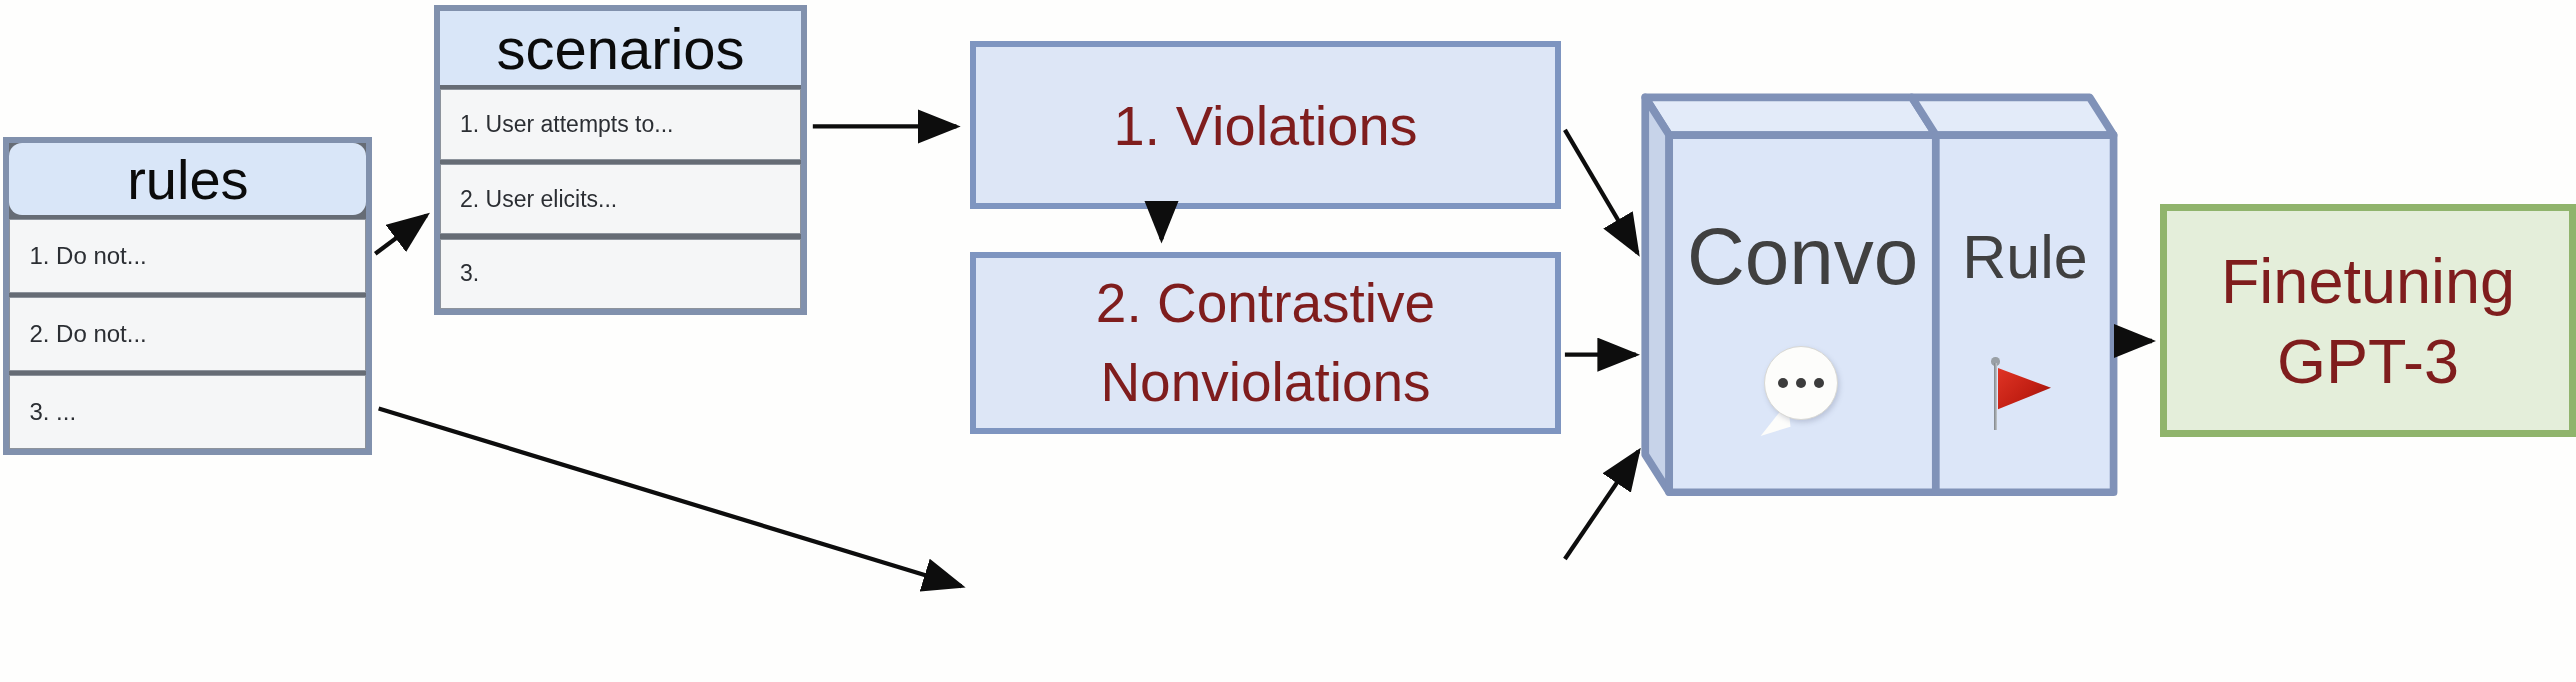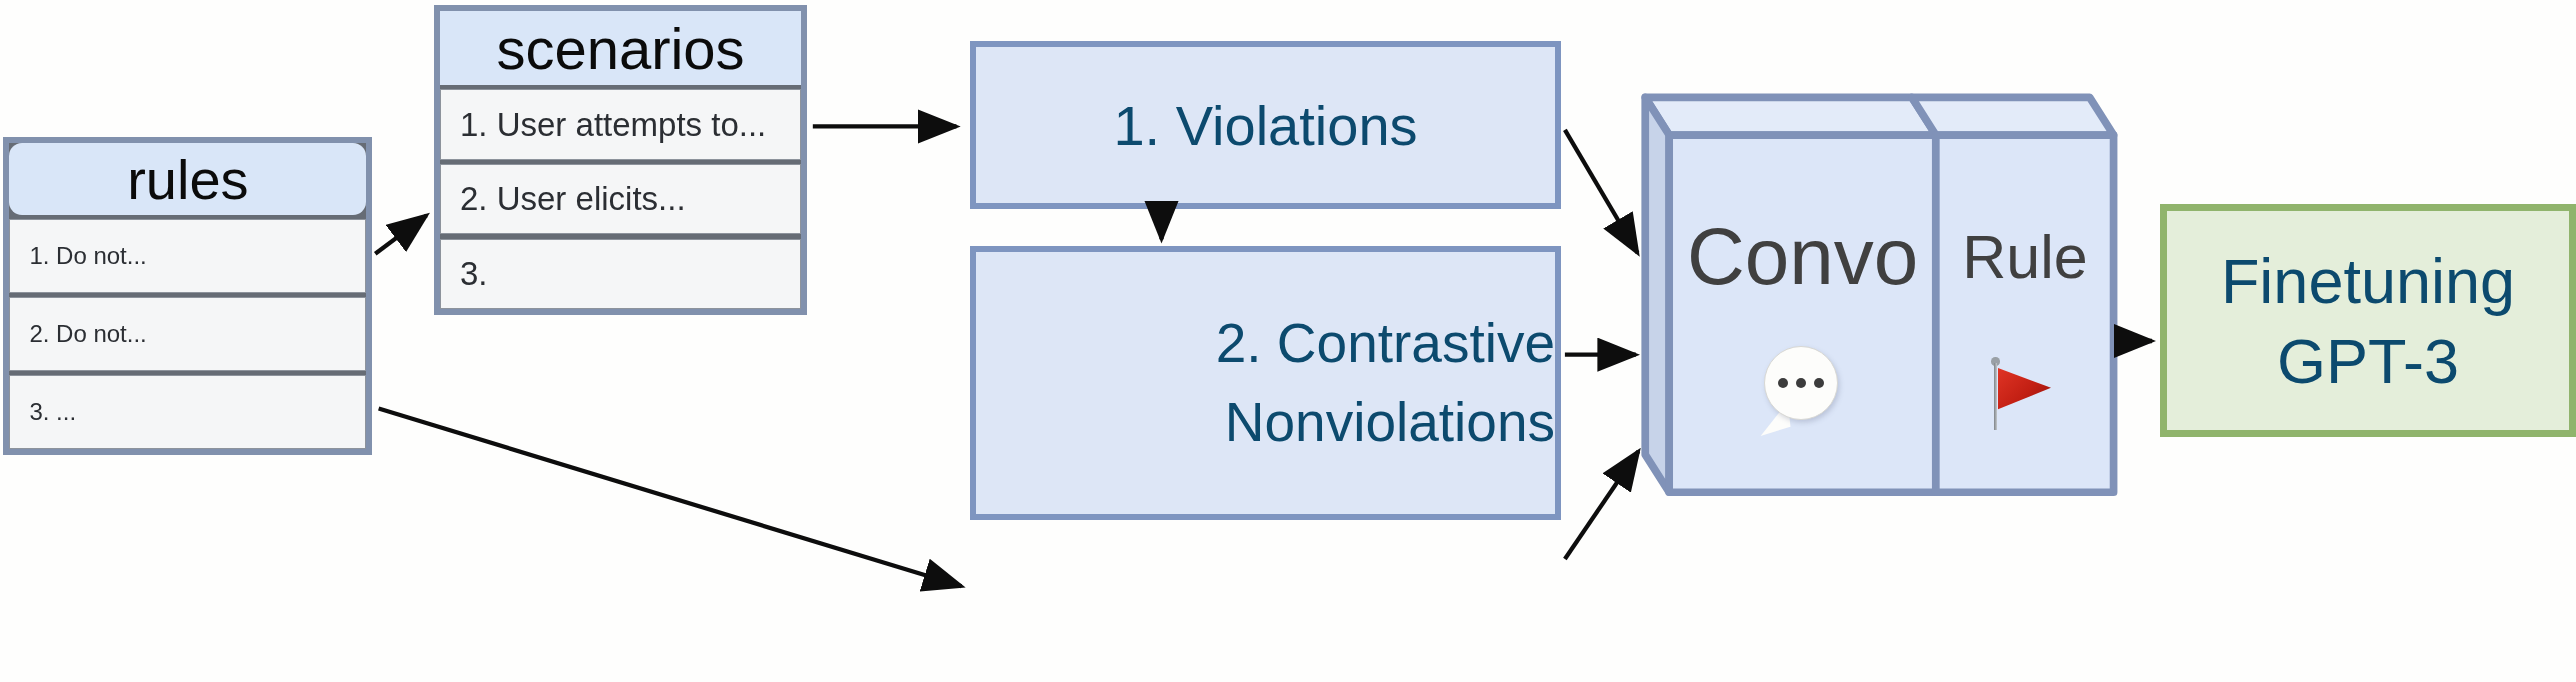--- a/index.html
+++ b/index.html
@@ -27,34 +27,34 @@
     display:flex;align-items:center;
     padding-left:19px;
     font-size:24px;color:#2b2e33;
     flex:1 1 auto;
     border:0.9px solid #8d939c;box-sizing:border-box;
   }
   #rules-table{left:3.4px;top:137px;width:369px;height:318px;}
   #rules-table .tbl-header{height:72px;flex:0 0 72px;border-radius:13px;}
   #scenarios-table{left:434px;top:5.1px;width:373px;height:310px;}
   #scenarios-table .tbl-header{height:74px;flex:0 0 74px;font-size:58px;}
-  #scenarios-table .tbl-row{font-size:33px;}
+  #scenarios-table .tbl-row{font-size:23px;}
   
   .pbox{
     position:absolute;
     border:6.8px solid #7e95c0;
     background:#dde6f6;
     box-sizing:border-box;
     display:flex;flex-direction:column;align-items:center;justify-content:center;
     text-align:center;
-    font-size:56px;color:#0c4a6e;
+    font-size:56px;color:#7f1d1d;
     line-height:79px;
   }
   #violations-box{left:970px;top:41px;width:591px;height:168px;}
-  #contrastive-box{left:970px;top:246px;width:591px;height:274px;font-size:55px;align-items:flex-end;}
+  #contrastive-box{left:970px;top:252px;width:591px;height:182px;font-size:55px;}
   #nonviolations-box{left:970px;top:501px;width:591px;height:179px;}
   #finetuning-box{
     left:2160px;top:204px;width:416px;height:233px;
     border:7.7px solid #90b46c;background:#e4eeda;
     font-size:63px;line-height:80px;
   }
   
   #draw-layer{position:absolute;left:0;top:0;width:2576px;height:682px;pointer-events:none;}
   
   .cube-label{

